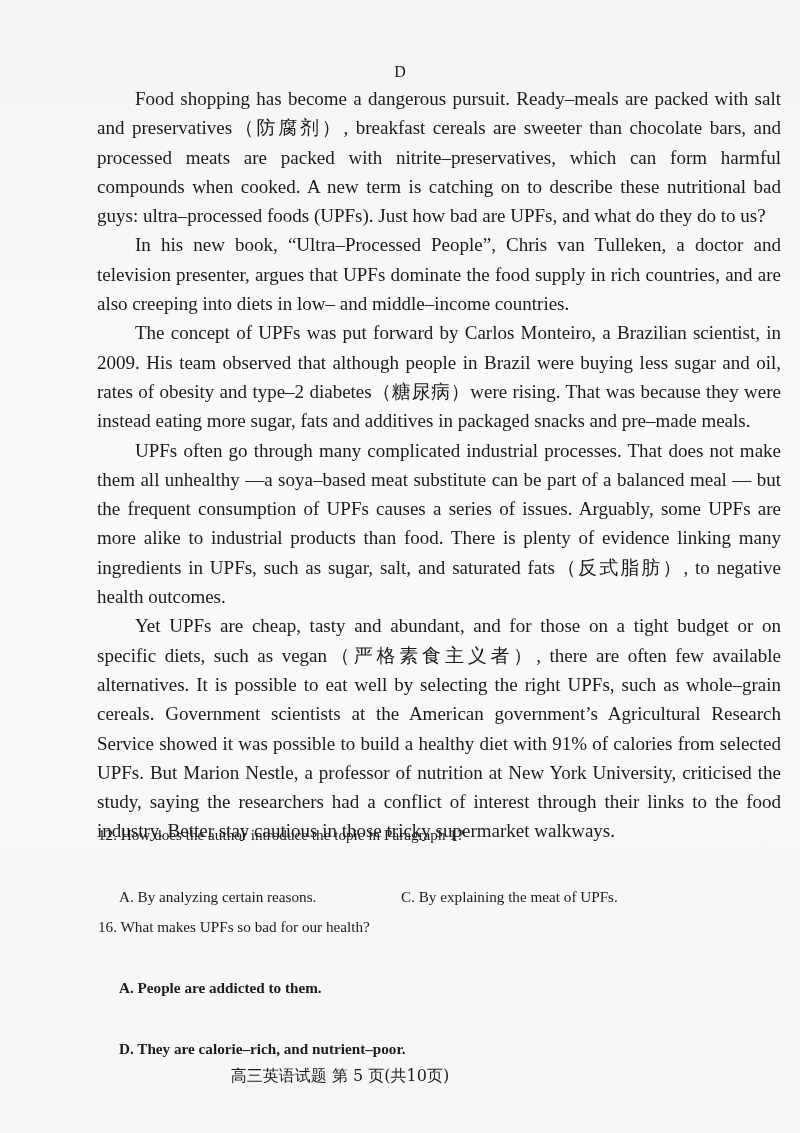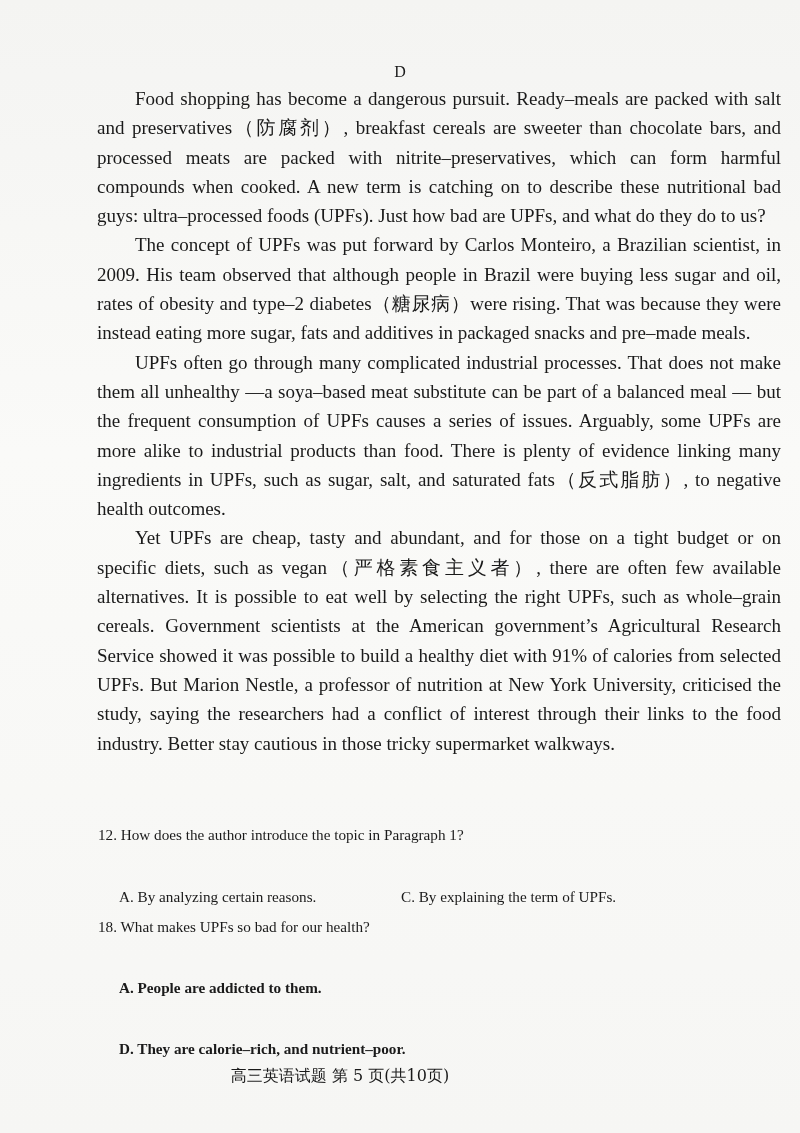--- a/index.html
+++ b/index.html
@@ -43,35 +43,36 @@
 </style>
 </head>
 <body>
 
 <div class="page">
 
   <div class="section-letter">D</div>
 
   <div class="passage">
     <p>Food shopping has become a dangerous pursuit. Ready–meals are packed with salt and preservatives（防腐剂）, breakfast cereals are sweeter than chocolate bars, and processed meats are packed with nitrite–preservatives, which can form harmful compounds when cooked. A new term is catching on to describe these nutritional bad guys: ultra–processed foods (UPFs). Just how bad are UPFs, and what do they do to us?</p>
+    <p>In his new book, “Ultra–Processed People”, Chris van Tulleken, a doctor and television presenter, argues that UPFs dominate the food supply in rich countries, and are also creeping into diets in low– and middle–income countries.</p>
     <p>The concept of UPFs was put forward by Carlos Monteiro, a Brazilian scientist, in 2009. His team observed that although people in Brazil were buying less sugar and oil, rates of obesity and type–2 diabetes（糖尿病）were rising. That was because they were instead eating more sugar, fats and additives in packaged snacks and pre–made meals.</p>
     <p>UPFs often go through many complicated industrial processes. That does not make them all unhealthy —a soya–based meat substitute can be part of a balanced meal — but the frequent consumption of UPFs causes a series of issues. Arguably, some UPFs are more alike to industrial products than food. There is plenty of evidence linking many ingredients in UPFs, such as sugar, salt, and saturated fats（反式脂肪）, to negative health outcomes.</p>
     <p>Yet UPFs are cheap, tasty and abundant, and for those on a tight budget or on specific diets, such as vegan（严格素食主义者）, there are often few available alternatives. It is possible to eat well by selecting the right UPFs, such as whole–grain cereals. Government scientists at the American government’s Agricultural Research Service showed it was possible to build a healthy diet with 91% of calories from selected UPFs. But Marion Nestle, a professor of nutrition at New York University, criticised the study, saying the researchers had a conflict of interest through their links to the food industry. Better stay cautious in those tricky supermarket walkways.</p>
   </div>
 
   <div class="questions">
     <div>
       <p class="question-stem">12. How does the author introduce the topic in Paragraph 1?</p>
       <div class="options-grid">
         <span class="option">A. By analyzing certain reasons.</span>
-        <span class="option">C. By explaining the term of UPFs.</span>
+        <span class="option">C. By explaining the meat of UPFs.</span>
       </div>
     </div>
     <div>
-      <p class="question-stem">18. What makes UPFs so bad for our health?</p>
+      <p class="question-stem">16. What makes UPFs so bad for our health?</p>
       <div class="options-list">
         <div class="option">A. People are addicted to them.</div>
         <div class="option">D. They are calorie–rich, and nutrient–poor.</div>
       </div>
     </div>
   </div>
 
   <div class="footer">高三英语试题 第 5 页(共10页)</div>
 
 </div>

